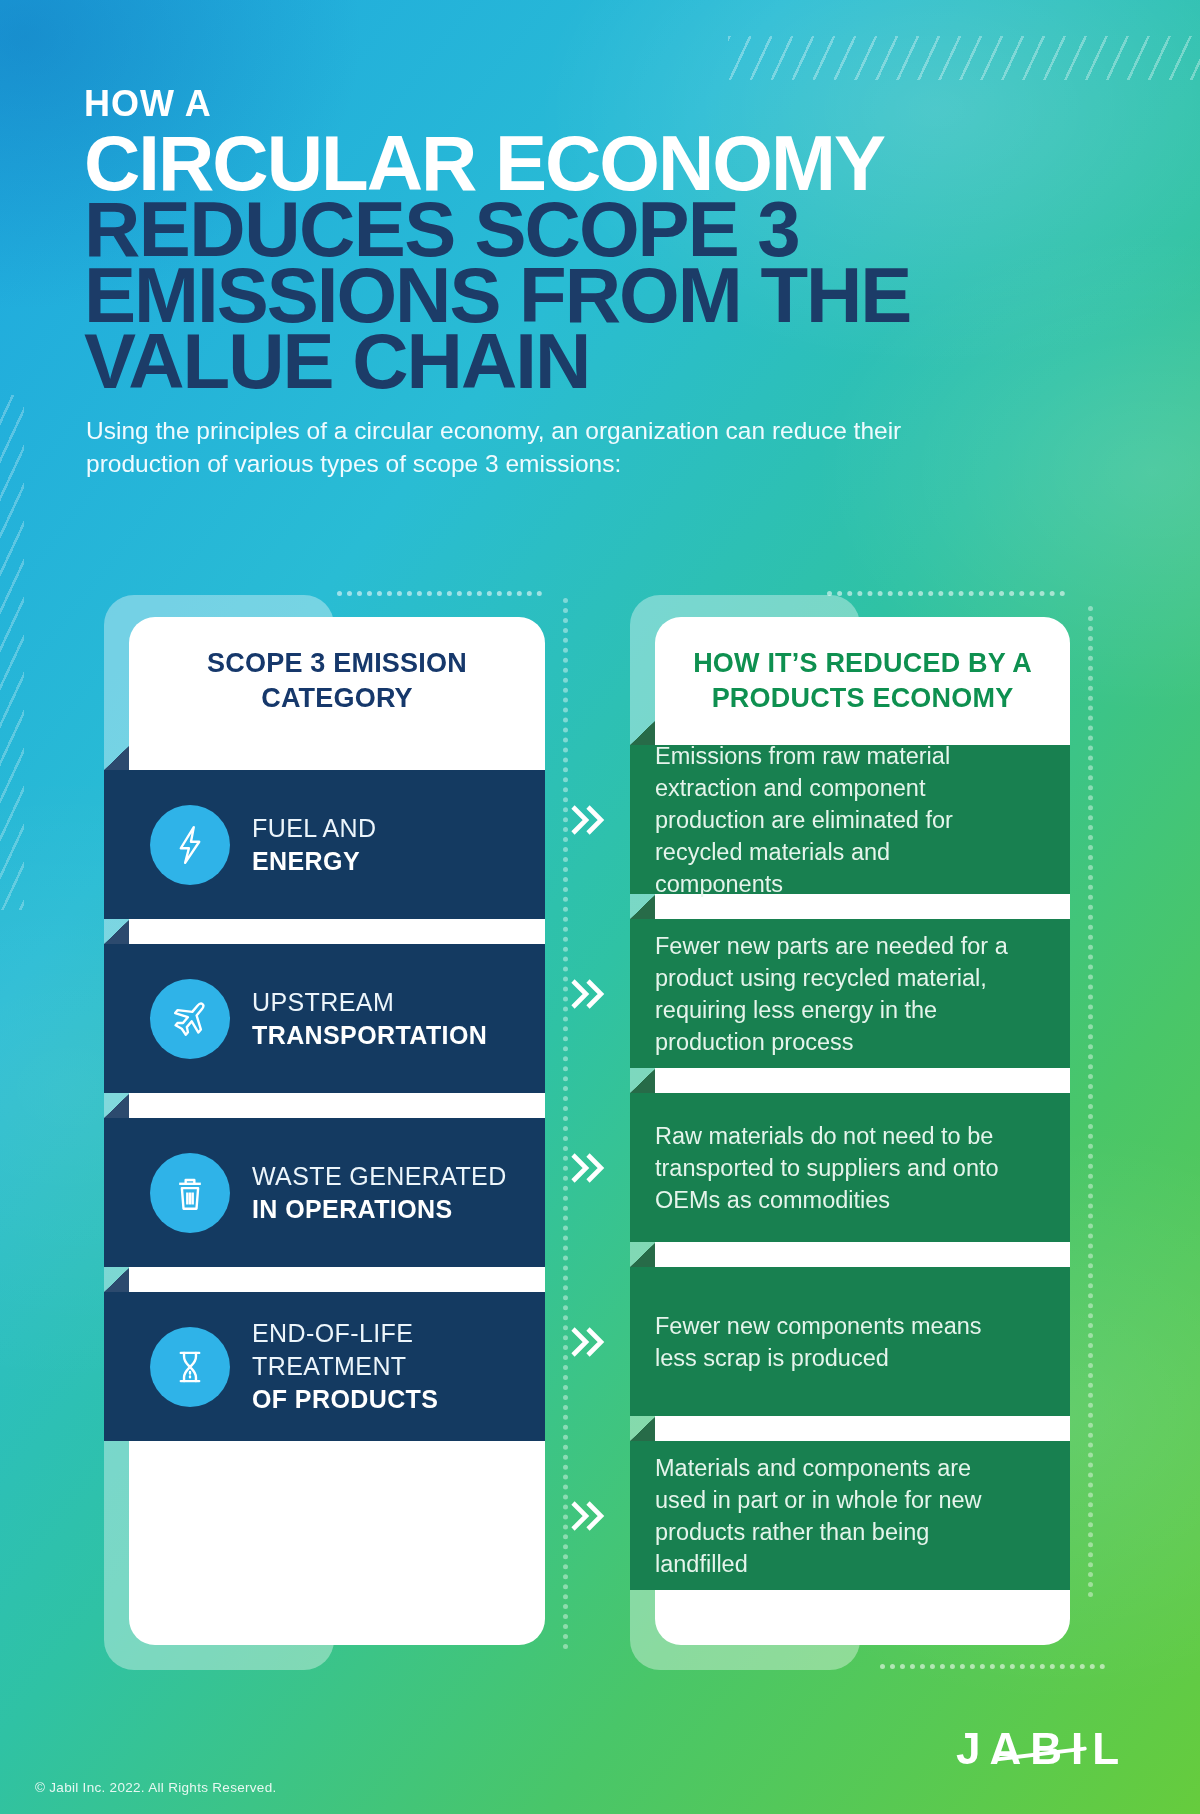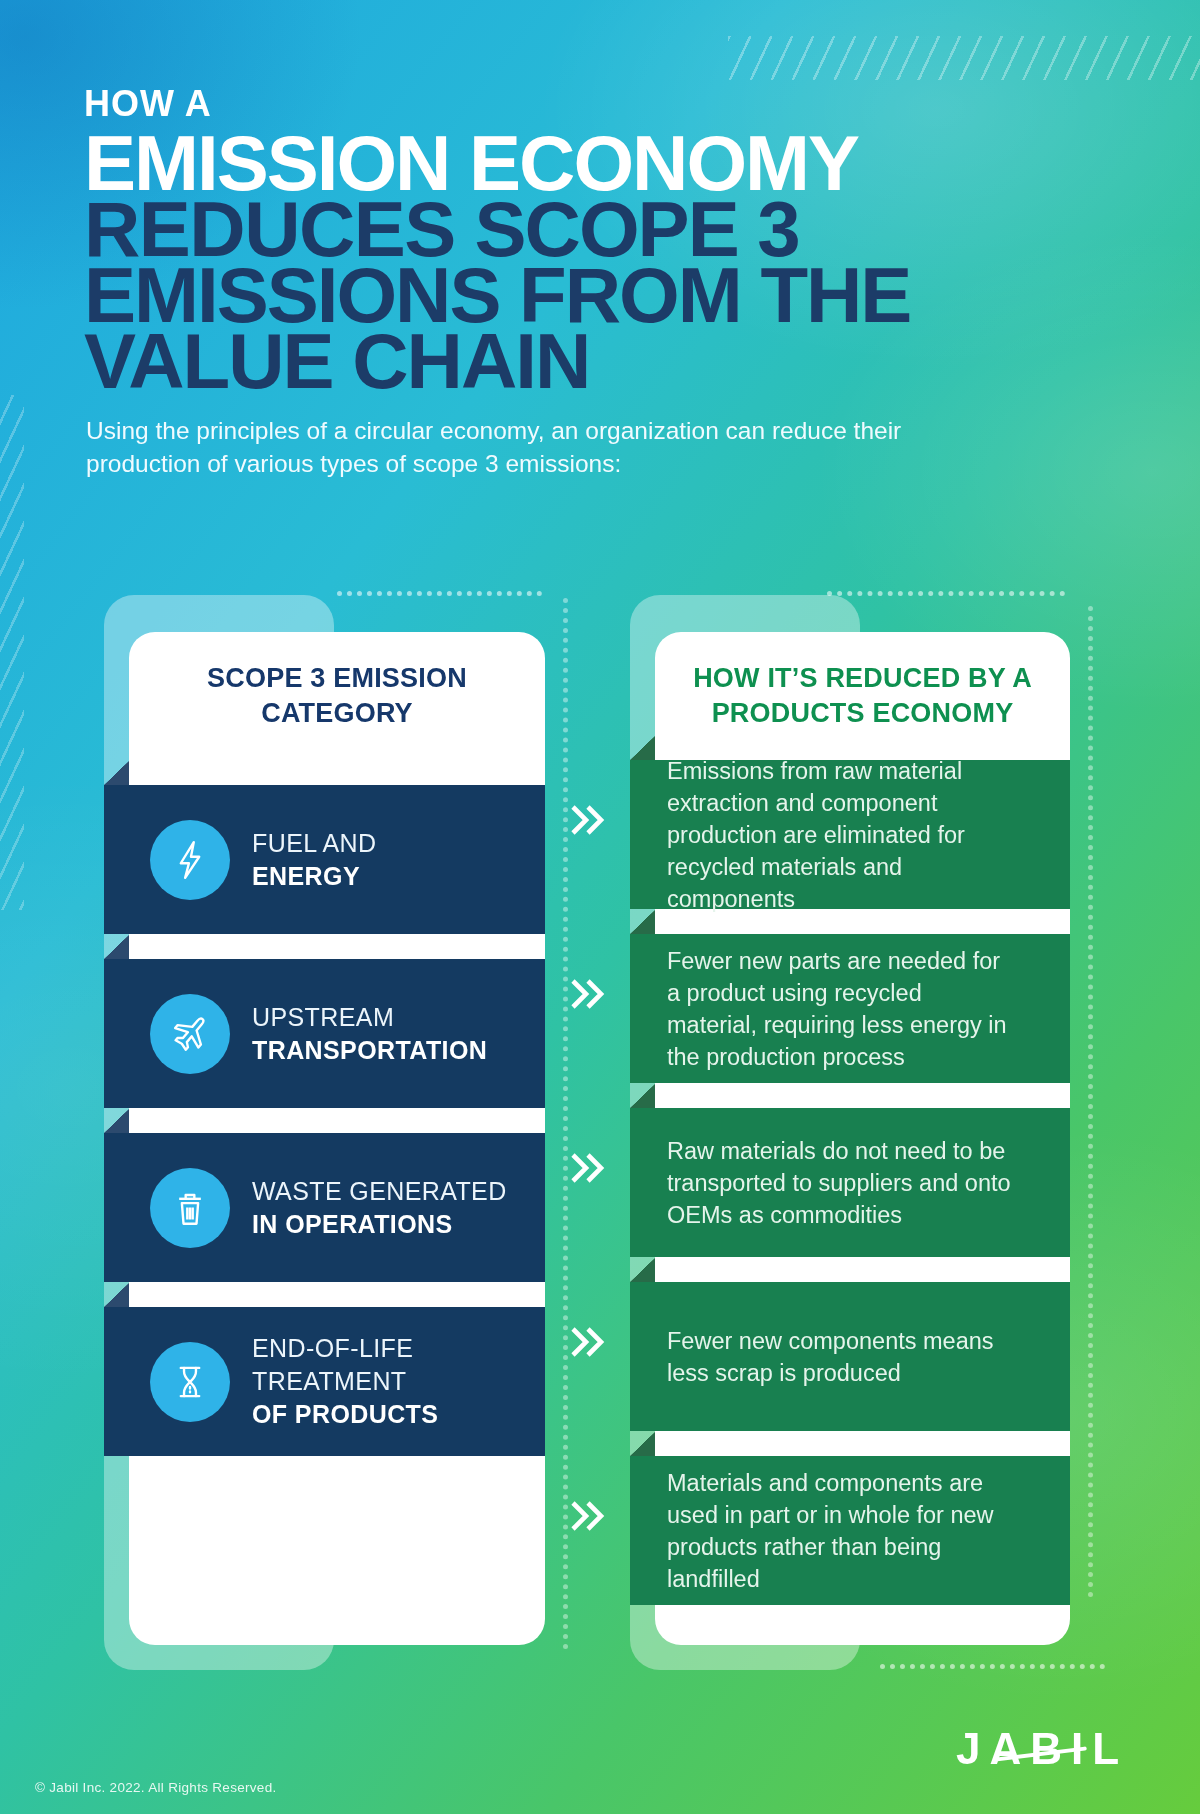--- a/index.html
+++ b/index.html
@@ -24,42 +24,42 @@
   .headline.navy{color:#1c3c68;}
   .headline .light{font-weight:700;letter-spacing:-1.5px;}
   .subtitle{margin:20px 0 0 2px;font-size:24.5px;line-height:33px;color:#f0fbff;width:890px;}
 
   
   .col{position:absolute;top:617px;height:1028px;}
   .col-left{left:129px;width:416px;--row:#143a61;--fold:#2c4a6e;}
   .col-right{left:655px;width:415px;--row:#188050;--fold:#276b48;}
   .backing{position:absolute;left:-25px;top:-22px;width:230px;height:calc(100% + 47px);
       background:rgba(255,255,255,0.36);border-radius:30px;}
-  .card{position:absolute;inset:0;background:#ffffff;border-radius:26px;margin-top:15px;}
+  .card{position:absolute;inset:0;background:#ffffff;border-radius:26px;}
   .card-header{height:128px;display:flex;align-items:center;justify-content:center;
       text-align:center;font-weight:700;font-size:27px;line-height:35px;letter-spacing:0.2px;}
   .col-left  .card-header{color:#16386b;}
   .col-right .card-header{color:#0e9050;}
   .card-header span{display:block;max-width:350px;}
 
   .trow{position:relative;margin-left:-25px;width:calc(100% + 25px);height:149px;
       background:var(--row);margin-top:25px;}
   .trow.first{margin-top:0;}
   .trow::before{content:"";position:absolute;left:0;top:-24px;width:25px;height:24px;
       background:linear-gradient(to top left, var(--fold) 49.5%, transparent 50.5%);}
 
   .cat{display:flex;align-items:center;height:100%;padding-left:46px;}
   .icon-circle{width:80px;height:80px;border-radius:50%;background:#2fb3e8;flex:none;
       display:flex;align-items:center;justify-content:center;}
   .icon-circle svg{width:52px;height:52px;display:block;}
   .cat-text{margin-left:22px;font-size:25px;letter-spacing:0.4px;color:#ecf5fb;line-height:33px;}
   .cat-text .l1{display:block;font-weight:400;}
   .cat-text .l2{display:block;font-weight:700;color:#ffffff;}
 
-  .red{display:flex;align-items:center;height:100%;padding:0 55px 0 37px;}
+  .red{display:flex;align-items:center;height:100%;padding:0 55px 0 25px;}
   .red p{margin:0;font-size:23.5px;line-height:32px;color:#e5f4eb;}
 
   .chev{position:absolute;left:570px;width:36px;height:30px;}
   .chev svg{width:36px;height:30px;display:block;}
 
   .dots-h{position:absolute;height:0;border-top:5px dotted rgba(255,255,255,0.55);}
   .dots-v{position:absolute;width:0;border-left:5px dotted rgba(255,255,255,0.40);}
   #dots-left-top{left:337px;top:591px;width:205px;}
   #dots-right-top{left:827px;top:591px;width:238px;}
   #dots-right-bottom{left:880px;top:1664px;width:225px;}
@@ -76,21 +76,21 @@
 </head>
 <body>
 
 <div class="page">
   <div class="bg"></div>
   <div class="slash-tr"></div>
   <div class="slash-left"></div>
 
   <header class="title-block">
     <div class="kicker">HOW A</div>
-    <h1 class="headline white">EMISSION ECONOMY</h1>
+    <h1 class="headline white">CIRCULAR ECONOMY</h1>
     <h1 class="headline navy"><span class="light">REDUCES</span> <span>SCOPE 3</span></h1>
     <h1 class="headline navy">EMISSIONS FROM THE</h1>
     <h1 class="headline navy">VALUE CHAIN</h1>
     <p class="subtitle">Using the principles of a circular economy, an organization can reduce their production of various types of scope 3 emissions:</p>
   </header>
 
   <section class="col col-left">
     <div class="backing"></div>
     <div class="card">
       <div class="card-header">

